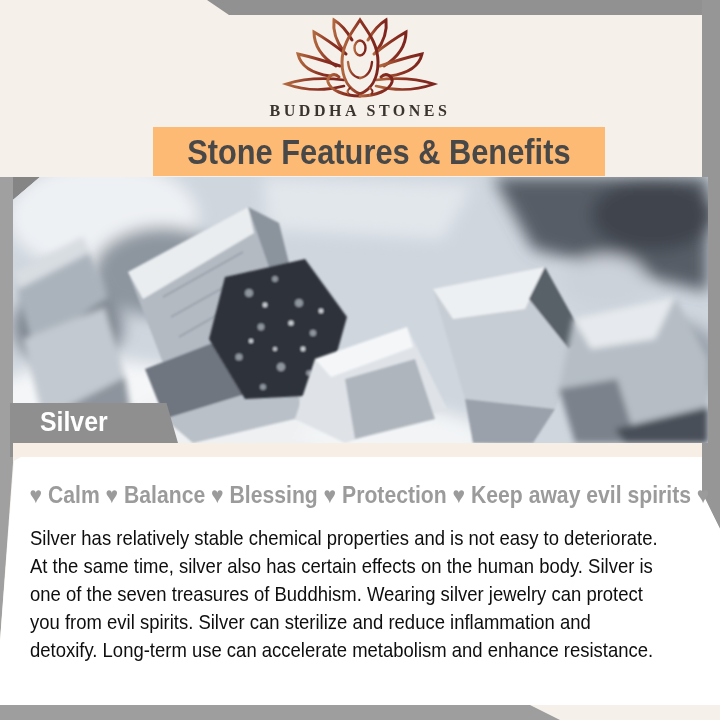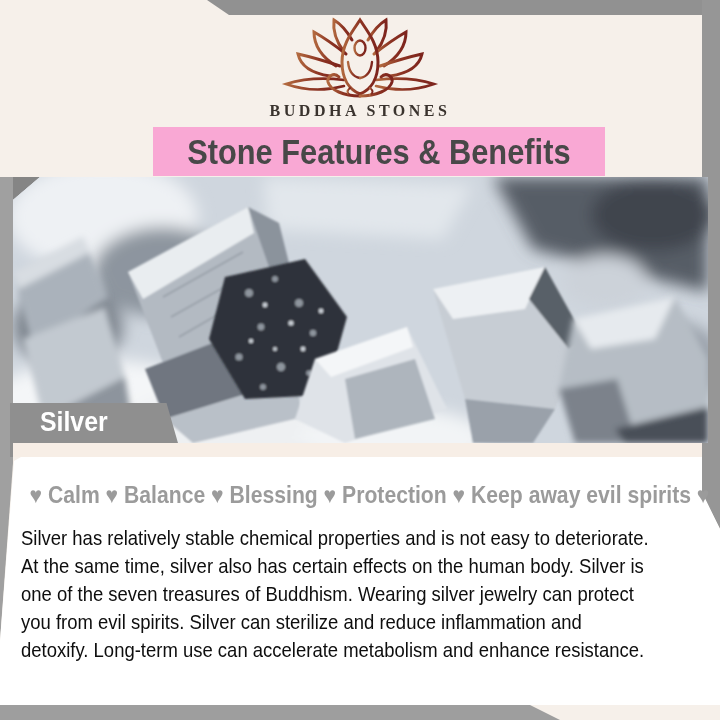--- a/index.html
+++ b/index.html
@@ -36,21 +36,21 @@
     clip-path:polygon(21px 457px,702px 457px,702px 492px,720px 529px,720px 705px,0 705px,0 641px,14px 461px);
   }
   
   .logo{left:272px;top:14px;width:176px;height:86px;}
   .brand{
     left:0;top:102px;width:720px;text-align:center;
     font-family:"Liberation Serif",serif;font-size:16px;font-weight:600;
     letter-spacing:3.5px;color:#3a332e;
   }
   .title-band{
-    left:153px;top:127px;width:452px;height:49px;background:#f9a8d4;
+    left:153px;top:127px;width:452px;height:49px;background:#fdba74;
     text-align:center;line-height:49px;
   }
   .title-band .cond{
     display:inline-block;transform:scaleX(0.88);transform-origin:center;
     font-size:35px;font-weight:700;color:#484848;letter-spacing:0;
     white-space:nowrap;
   }
   
   .photo{
     left:13px;top:177px;width:695px;height:266px;
@@ -69,21 +69,21 @@
   }
   .cream-strip{left:13px;top:443px;width:689px;height:14px;background:#f7eee6;}
   
   .benefits{
     left:0;top:477px;width:720px;text-align:center;line-height:36px;
   }
   .benefits .cond{
     display:inline-block;transform:scaleX(0.92);transform-origin:center;
     font-size:23px;font-weight:700;color:#9b9b9b;white-space:nowrap;
   }
-  .desc{left:21px;top:524px;width:690px;}
+  .desc{left:30px;top:524px;width:690px;}
   .desc .line{
     white-space:nowrap;transform:scaleX(0.88);transform-origin:left center;
     font-size:21px;font-weight:400;line-height:28px;color:#0e0e0e;
   }
 </style>
 </head>
 <body>
 
 <div class="page">
 

